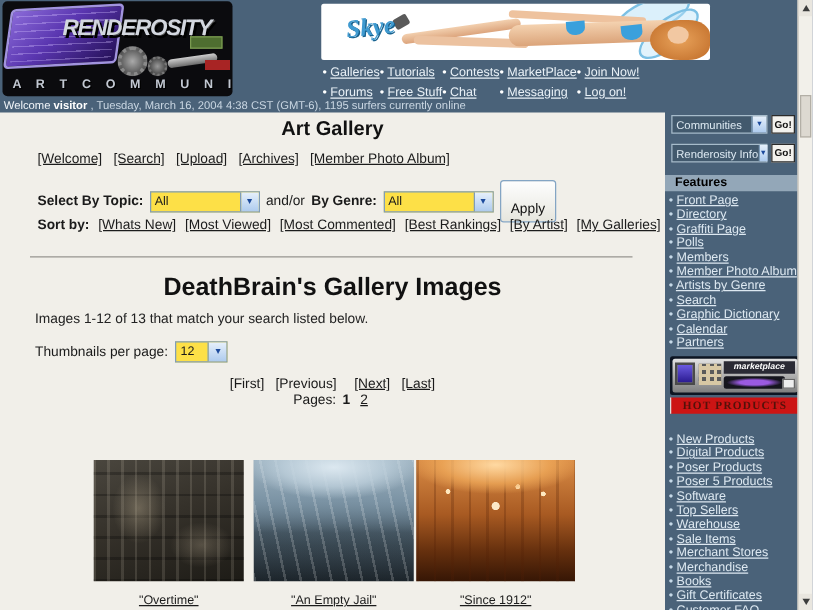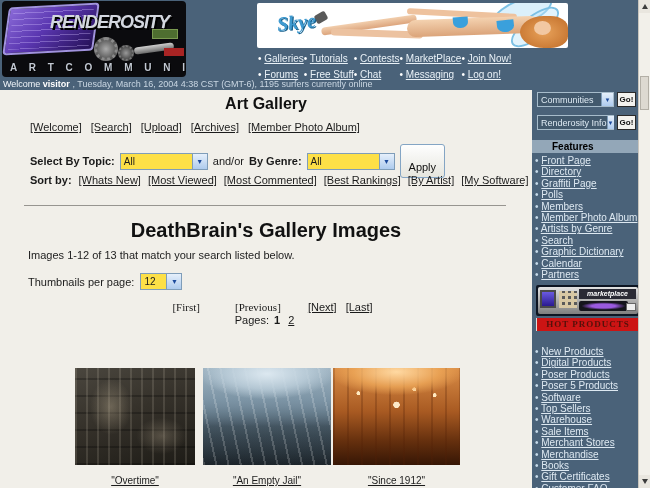--- a/index.html
+++ b/index.html
@@ -64,21 +64,21 @@
   .xpselect.small { width:42px; }
   .xparrow { width:15px; height:15px; background:linear-gradient(#e6f0fb,#aecbee); border-left:1px solid #7f9db9; display:flex; align-items:center; justify-content:center; font-size:7px; color:#1c4a9c; }
   .apply-btn { height:19px; padding:16px 8px; font-size:11px; background:linear-gradient(#fefefe,#e6e6de); border:1px solid #84a5c4; border-radius:3px; color:#111; cursor:pointer; }
   .sort-row { position:absolute; left:30px; top:84px; font-size:11px; display:flex; gap:7px; white-space:nowrap; }
   .rule { position:absolute; left:24px; right:26px; top:115px; border-top:1px solid #979590; }
   .gallery-title { position:absolute; left:0; top:129px; width:100%; text-align:center; font-size:20px; font-weight:bold; color:#111; }
   .summary { position:absolute; left:28px; top:159px; font-size:11px; color:#222; }
   .perpage { position:absolute; left:28px; top:183px; display:flex; align-items:center; gap:6px; font-size:11px; }
   .pag1 { position:absolute; left:0; top:211px; width:100%; text-align:center; font-size:11px; }
   .pag2 { position:absolute; left:0; top:224px; width:100%; text-align:center; font-size:11px; }
-  .pag-plain { color:#1a1a1a; margin:0 16px;font-family:Liberation Serif, serif; }
+  .pag-plain { color:#1a1a1a; margin:0 3px; }
   .pag-link { color:#1a1a1a; text-decoration:underline; margin:0 3px; cursor:pointer; }
   .pag-gap { margin-left:8px; }
   .pg-cur { font-weight:bold; margin:0 2px; }
 
   
   .thumb { position:absolute; top:278px; height:97px; cursor:pointer; }
   .thumb1 { left:75px; width:120px;
     background:
       radial-gradient(ellipse 30px 40px at 30% 40%, rgba(205,190,160,.35), transparent 70%),
       radial-gradient(ellipse 36px 26px at 72% 70%, rgba(190,175,150,.3), transparent 70%),
@@ -103,21 +103,21 @@
   .caption { position:absolute; top:385px; font-size:10px; text-align:center; color:#1c1c1c; text-decoration:underline; cursor:pointer; }
   .cap1 { left:75px; width:120px; } .cap2 { left:203px; width:128px; } .cap3 { left:333px; width:127px; }
 
   
   .sidebar { position:absolute; left:532px; top:90px; width:106px; height:398px; background:#4a6279; }
   .sb-row { position:absolute; left:5px; display:flex; align-items:center; }
   .sb-row1 { top:2px; } .sb-row2 { top:25px; }
   .sb-select { width:77px; height:15px; background:#42596d; border:1px solid #a7bccb; color:#dde9f2; font-size:9px; display:flex; align-items:center; justify-content:space-between; padding-left:3px; cursor:pointer; white-space:nowrap; }
   .sb-select .xparrow { width:12px; height:13px; border-left:1px solid #7f9db9; font-size:6px; }
   .go-btn { width:19px; height:15px; margin-left:3px; background:#f3f2ee; border:1px solid #2a2a2a; font-weight:bold; font-size:8px; color:#111; cursor:pointer; padding:0; line-height:12px; }
-  .features-bar { position:absolute; left:0; top:50px; width:106px; height:13px; background:#93a7b8; color:#000; font-weight:bold; font-size:10px; line-height:13px; padding-left:20px; }
+  .features-bar { position:absolute; left:0; top:50px; width:106px; height:13px; background:#93a7b8; color:#000; font-weight:bold; font-size:10px; line-height:13px; padding-left:8px; }
   .sb-list { position:absolute; left:3px; list-style:none; font-size:10px; white-space:nowrap; }
   .features-list { top:65px; }
   .products-list { top:256px; }
   .sb-list li { line-height:11.4px; }
   .sb-list li::before { content:"• "; color:#c6d9e8; }
   .sb-link { color:#dde8f1; text-decoration:underline; cursor:pointer; }
 
   .mp-box { position:absolute; left:4px; top:195px; width:104px; height:31px; background:#0d1522; padding:2px; border-radius:2px; cursor:pointer; }
   .mp-device { position:relative; width:100%; height:100%; background:linear-gradient(#e2e2e2,#7e7e7e); border-radius:2px; }
   .mp-screen { position:absolute; left:2px; top:3px; width:16px; height:18px; background:linear-gradient(#6a5ae0,#2a1a90); border:2px solid #4a4a4a; }
@@ -212,21 +212,21 @@
       <button class="apply-btn">Apply</button>
     </div>
 
     <div class="sort-row">
       <span class="lbl-bold">Sort by:</span>
       <span class="blink">[Whats New]</span>
       <span class="blink">[Most Viewed]</span>
       <span class="blink">[Most Commented]</span>
       <span class="blink">[Best Rankings]</span>
       <span class="blink">[By Artist]</span>
-      <span class="blink">[My Software]</span>
+      <span class="blink">[My Galleries]</span>
     </div>
 
     <div class="rule"></div>
 
     <div class="gallery-title">DeathBrain's Gallery Images</div>
     <div class="summary">Images 1-12 of 13 that match your search listed below.</div>
 
     <div class="perpage">
       <span>Thumbnails per page:</span>
       <span class="xpselect small">

